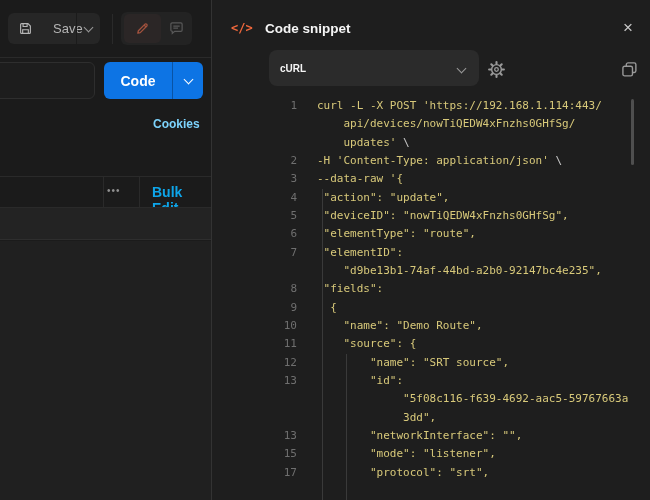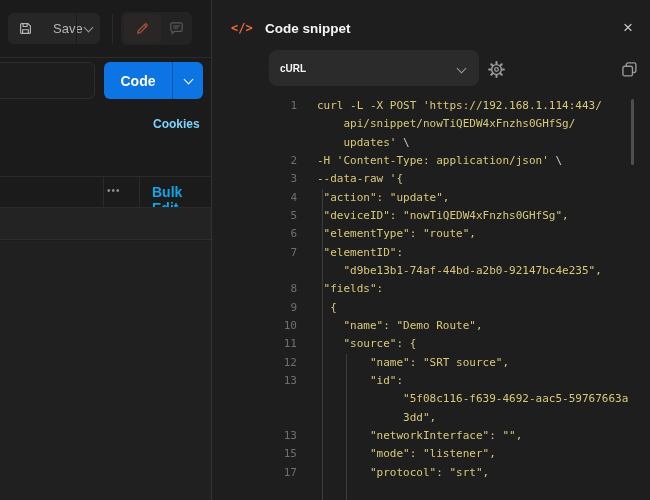--- a/index.html
+++ b/index.html
@@ -181,21 +181,21 @@
           <rect x="1.8" y="5" width="9" height="9" rx="1.6" fill="#1e1e1e"></rect>
         </svg>
       </span>
     </div>
 
     <div class="abs" id="code-area">
       <div class="abs" id="guide-a"></div>
       <div class="abs" id="guide-b"></div>
       <div id="code-rows">
           <div class="code-row"><span class="ln">1</span><span class="ct">curl -L -X POST 'https://192.168.1.114:443/</span></div>
-          <div class="code-row"><span class="ln"></span><span class="ct">    api/snippet/nowTiQEDW4xFnzhs0GHfSg/</span></div>
+          <div class="code-row"><span class="ln"></span><span class="ct">    api/devices/nowTiQEDW4xFnzhs0GHfSg/</span></div>
           <div class="code-row"><span class="ln"></span><span class="ct"><span>    updates' </span><span class="bs">\</span></span></div>
           <div class="code-row"><span class="ln">2</span><span class="ct"><span>-H 'Content-Type: application/json' </span><span class="bs">\</span></span></div>
           <div class="code-row"><span class="ln">3</span><span class="ct">--data-raw '{</span></div>
           <div class="code-row"><span class="ln">4</span><span class="ct"> "action": "update",</span></div>
           <div class="code-row"><span class="ln">5</span><span class="ct"> "deviceID": "nowTiQEDW4xFnzhs0GHfSg",</span></div>
           <div class="code-row"><span class="ln">6</span><span class="ct"> "elementType": "route",</span></div>
           <div class="code-row"><span class="ln">7</span><span class="ct"> "elementID":</span></div>
           <div class="code-row"><span class="ln"></span><span class="ct">    "d9be13b1-74af-44bd-a2b0-92147bc4e235",</span></div>
           <div class="code-row"><span class="ln">8</span><span class="ct"> "fields":</span></div>
           <div class="code-row"><span class="ln">9</span><span class="ct">  {</span></div>

